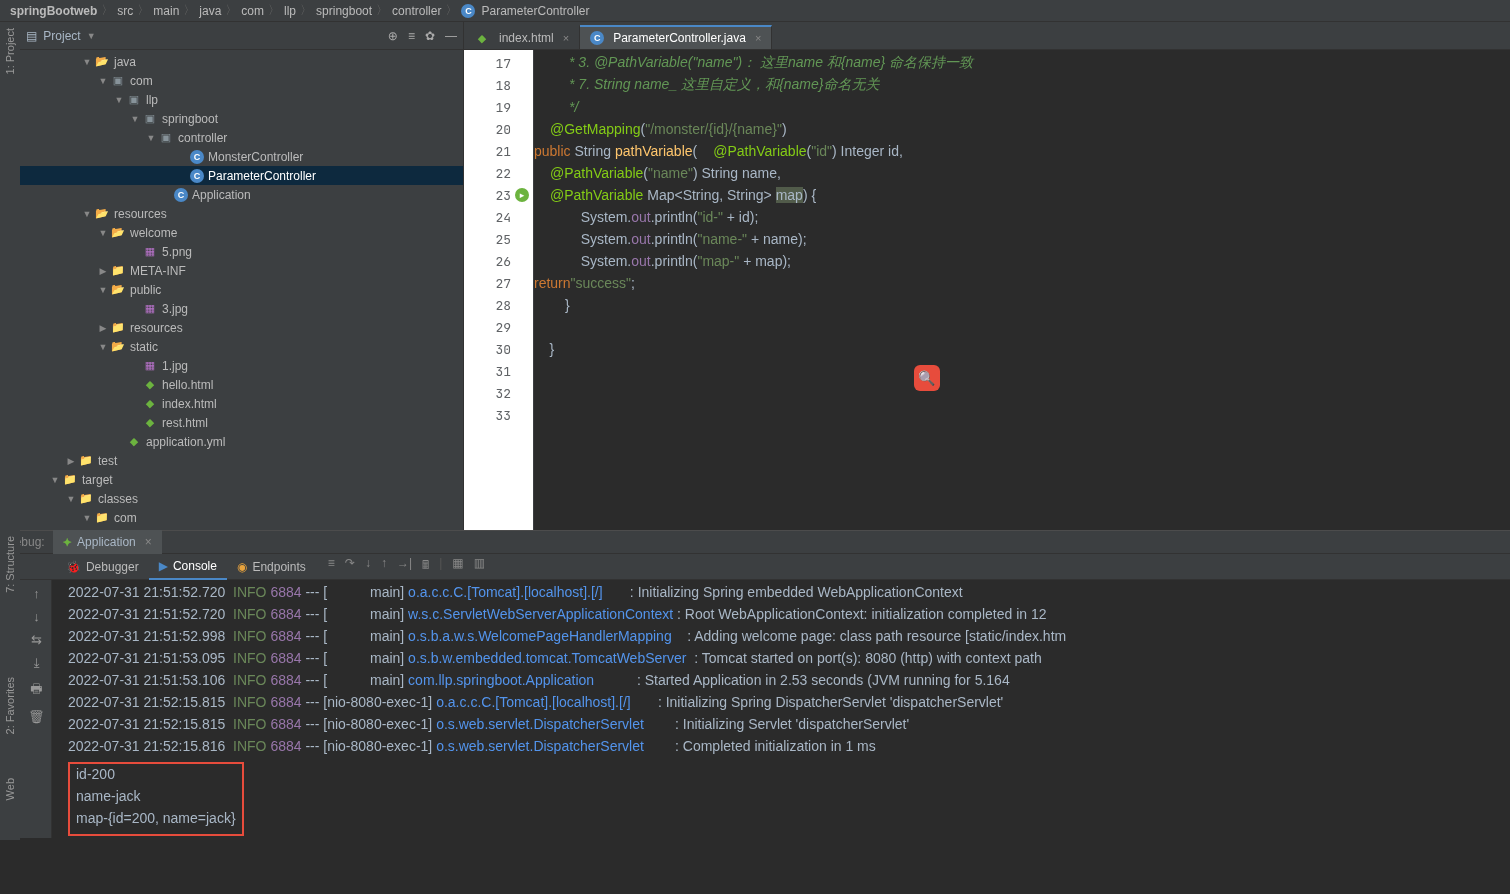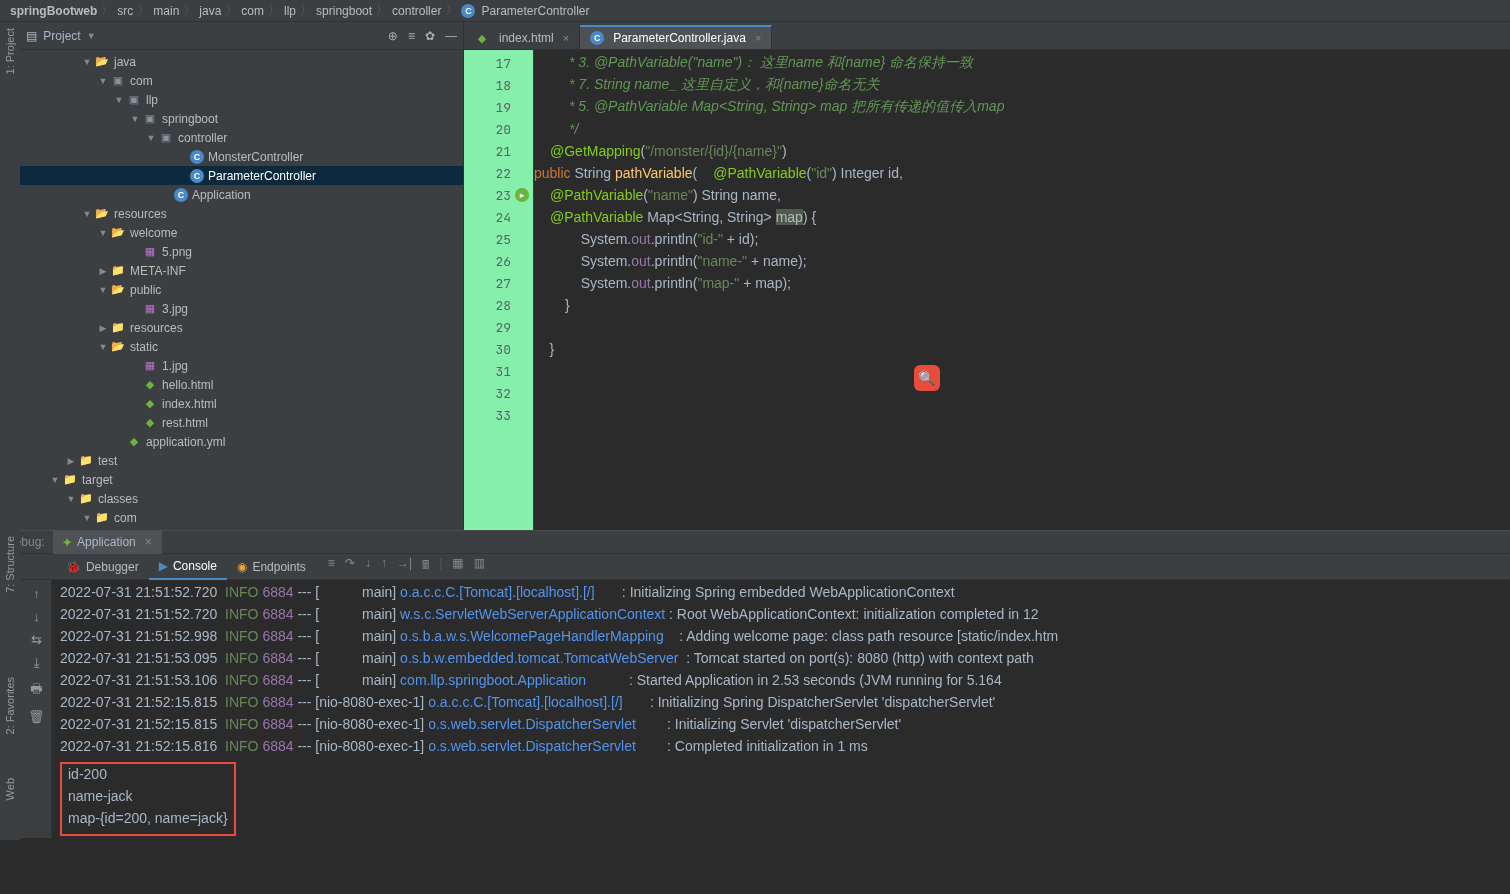--- a/index.html
+++ b/index.html
@@ -28,21 +28,21 @@
 .fi.img { color:#b772c9; }
 .fi.html { color:#6cb33f; }
 .fi.yml { color:#6cb33f; }
 .tree-row .indent { display:inline-block; }
 .editor-area { flex:1; background:#2b2b2b; display:flex; flex-direction:column; }
 .tab-bar { height:28px; background:#3c3f41; display:flex; align-items:end; border-bottom:1px solid #323232; }
 .tab { height:24px; padding:0 10px; display:flex; align-items:center; gap:5px; font-size:12px; color:#bbb; border-right:1px solid #323232; border-top:2px solid transparent; }
 .tab.active { background:#4e5254; border-top:2px solid #4a88c7; color:#fff; }
 .tab .x { color:#888; font-size:11px; margin-left:4px; cursor:pointer; }
 .editor-body { flex:1; display:flex; position:relative; }
-.gutter { width:70px; background:#86efac; border-right:1px solid #3c3f41; padding-top:2px; }
+.gutter { width:70px; background:#ffffff; border-right:1px solid #3c3f41; padding-top:2px; }
 .gnum { height:22px; text-align:right; padding-right:22px; color:#606366; font-family:"JetBrains Mono",Consolas,monospace; font-size:13px; display:flex; align-items:center; justify-content:flex-end; position:relative;}
 .gnum .gicon { position:absolute; right:4px; width:14px; height:14px; background:#6cb33f; border-radius:50%; font-size:9px; color:#fff; display:flex; align-items:center; justify-content:center; }
 .code { flex:1; font-family:"JetBrains Mono",Consolas,monospace; font-size:14px; padding-top:2px; }
 .codeline { height:22px; white-space:pre; display:flex; align-items:center; }
 .c-comment { color:#629755; font-style:italic; }
 .c-ann { color:#84cc16;margin-left:16px; }
 .c-kw { color:#cc7832; }
 .c-str { color:#6a8759; }
 .c-method { color:#ffc66d; }
 .c-static { color:#9876aa; }
@@ -53,21 +53,21 @@
 .debug-header .tab-deb.active { background:#4e5254; }
 .debug-toolbar { height:26px; background:#3c3f41; border-bottom:1px solid #323232; display:flex; align-items:center; padding-left:56px; gap:0; font-size:12px; }
 .debug-toolbar .dtab { padding:0 10px; height:26px; display:flex; align-items:center; gap:5px; color:#bbb; }
 .debug-toolbar .dtab.active { border-bottom:2px solid #4a88c7; color:#fff; }
 .debug-toolbar .dicons { display:flex; gap:10px; margin-left:12px; color:#888; }
 .console-area { display:flex; height:258px; background:#2b2b2b; }
 .console-left { width:22px; background:#3c3f41; display:flex; flex-direction:column; align-items:center; padding-top:6px; gap:8px; color:#999; }
 .console-left span { font-size:13px; cursor:pointer; }
 .console-left2 { width:30px; background:#3c3f41; border-right:1px solid #323232; display:flex; flex-direction:column; align-items:center; padding-top:6px; gap:8px; color:#999; }
 .console-left2 span { font-size:13px; cursor:pointer; }
-.console-body { flex:1; font-family:"JetBrains Mono",Consolas,monospace; font-size:14px; padding:4px 8px; overflow:hidden; }
+.console-body { flex:1; font-family:"JetBrains Mono",Consolas,monospace; font-size:14px; padding:4px 16px; overflow:hidden; }
 .logline { height:22px; white-space:pre; }
 .l-ts { color:#a9b7c6; }
 .l-info { color:#6a8759; }
 .l-pid { color:#9876aa; }
 .l-logger { color:#5394ec; }
 .l-msg { color:#a9b7c6; }
 .red-box { border:2.5px solid #e74c3c; padding:2px 6px; display:inline-block; margin-top:2px; }
 .bottom-tool { position:absolute; left:0; top:530px; width:20px; height:310px; background:#3c3f41; display:flex; flex-direction:column; align-items:center; gap:12px; padding-top:6px; color:#888; font-size:10px;}
 .bottom-tool .vtext { writing-mode:vertical-rl; transform:rotate(180deg); color:#999; font-size:11px; white-space:nowrap;}
 </style>
@@ -302,29 +302,29 @@
           <div class="gnum">28</div>
           <div class="gnum">29</div>
           <div class="gnum">30</div>
           <div class="gnum">31</div>
           <div class="gnum">32</div>
           <div class="gnum">33</div>
         </div>
       <div class="code" id="code">
 <div class="codeline"><span class="c-comment">         * 3. @PathVariable("name")： 这里name 和{name} 命名保持一致</span></div>
 <div class="codeline"><span class="c-comment">         * 7. String name_ 这里自定义，和{name}命名无关</span></div>
-<div class="codeline"><span class="c-comment">         * 5. @PathVariable Map&lt;String, String&gt; map 把所有传递的值传入map</span></div>
 <div class="codeline"><span class="c-comment">         */</span></div>
 <div class="codeline">        <span class="c-ann">@GetMapping</span>(<span class="c-str">"/monster/{id}/{name}"</span>)</div>
 <div class="codeline">        <span class="c-kw">public</span> String <span class="c-method">pathVariable</span>(<span class="c-ann">@PathVariable</span>(<span class="c-str">"id"</span>) Integer id,</div>
 <div class="codeline">                                   <span class="c-ann">@PathVariable</span>(<span class="c-str">"name"</span>) String name,</div>
 <div class="codeline">                                   <span class="c-ann">@PathVariable</span> Map&lt;String, String&gt; <span class="hl">map</span>) {</div>
 <div class="codeline">            System.<span class="c-static">out</span>.println(<span class="c-str">"id-"</span> + id);</div>
 <div class="codeline">            System.<span class="c-static">out</span>.println(<span class="c-str">"name-"</span> + name);</div>
 <div class="codeline">            System.<span class="c-static">out</span>.println(<span class="c-str">"map-"</span> + map);</div>
+<div class="codeline">            <span class="c-kw">return</span> <span class="c-str">"success"</span>;</div>
 <div class="codeline">        }</div>
 <div class="codeline"> </div>
 <div class="codeline">    }</div>
 <div class="codeline"> </div>
       </div>
       <div class="search-badge">🔍</div>
     </div>
   </div>
 </div>
 

